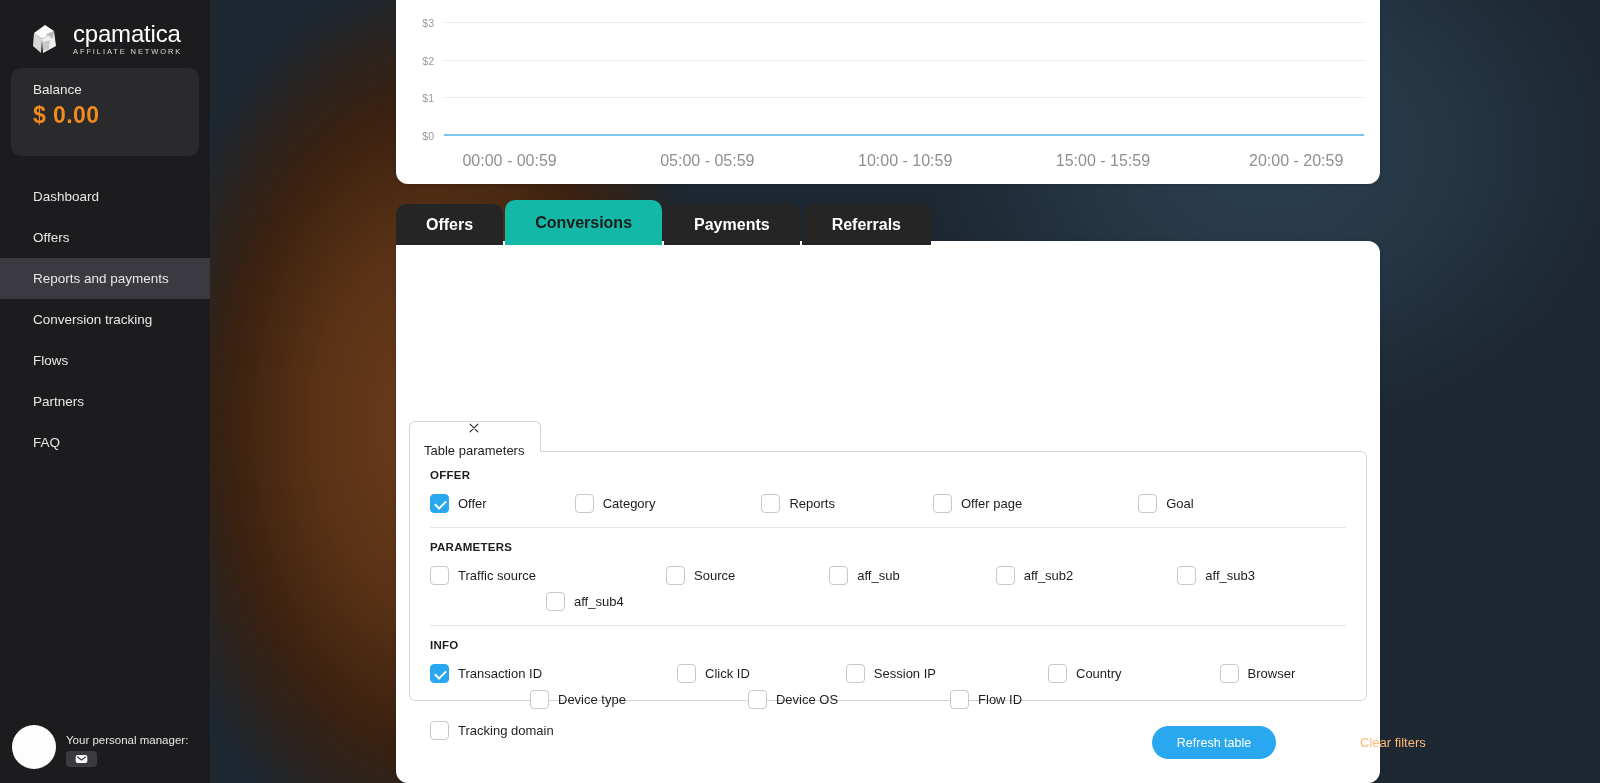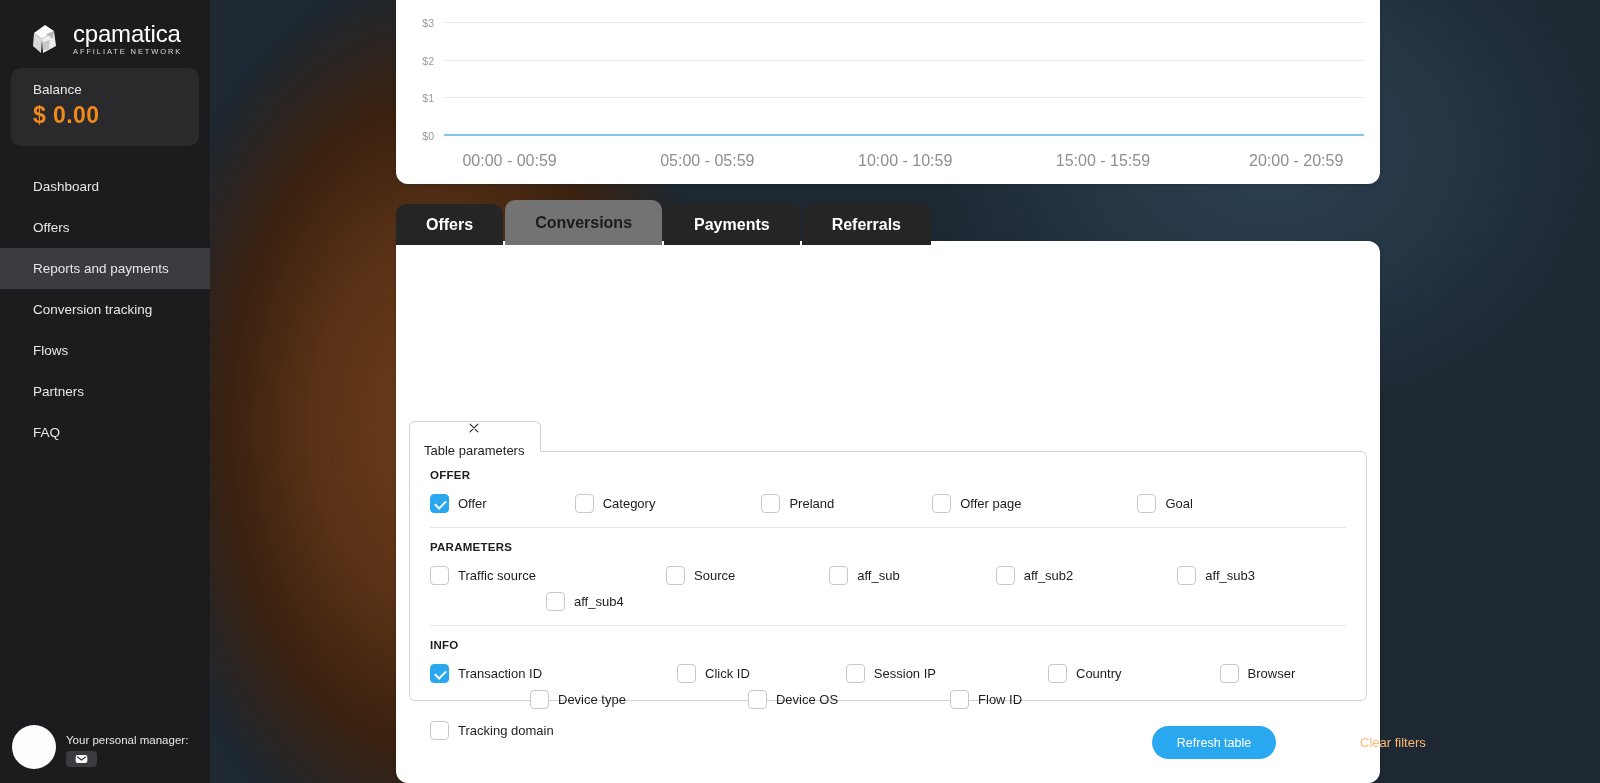--- a/index.html
+++ b/index.html
@@ -57,21 +57,21 @@
   #logo-sub {
     font-size: 7.5px; color: #dcdcdc; letter-spacing: 1.9px;
     margin-top: 2px;
   }
 
   #balance-card {
     margin: 6px 11px 0 11px;
     background: #2a2a2d;
     border-radius: 10px;
     padding: 14px 0 14px 22px;
-    height: 78px;
+    height: 88px;
   }
   #balance-label { font-size: 13.5px; color: #e9e9ea; }
   #balance-value {
     font-size: 23px; color: #f08a1c; font-weight: 700;
     margin-top: 5px; letter-spacing: 0.4px;
   }
 
   #nav { margin-top: 20px; }
   .nav-item {
     height: 41px;
@@ -151,21 +151,21 @@
   .tab {
     height: 41px;
     padding: 0 30px;
     border-radius: 10px 10px 0 0;
     display: flex; align-items: center; justify-content: center;
     font-size: 16px; font-weight: 700;
     background: #252526; color: #ffffff;
     cursor: pointer;
   }
   .tab.active {
-    background: #737373; color: #1c1c1e;
+    background: #14b8a6; color: #1c1c1e;
     height: 45px;
     font-weight: 700;
   }
 
   
   #panel {
     position: absolute;
     left: 396px; top: 241px;
     width: 984px; height: 542px;
     background: #ffffff;
@@ -494,21 +494,21 @@
       <label class="cb-item">
         <span class="cb checked"></span>
         <span class="cb-label">Offer</span>
       </label>
       <label class="cb-item" style="margin-left: 88px;">
         <span class="cb"></span>
         <span class="cb-label">Category</span>
       </label>
       <label class="cb-item" style="margin-left: 106px;">
         <span class="cb"></span>
-        <span class="cb-label">Preland</span>
+        <span class="cb-label">Reports</span>
       </label>
       <label class="cb-item" style="margin-left: 98px;">
         <span class="cb"></span>
         <span class="cb-label">Offer page</span>
       </label>
       <label class="cb-item" style="margin-left: 116px;">
         <span class="cb"></span>
         <span class="cb-label">Goal</span>
       </label>
     </div>

